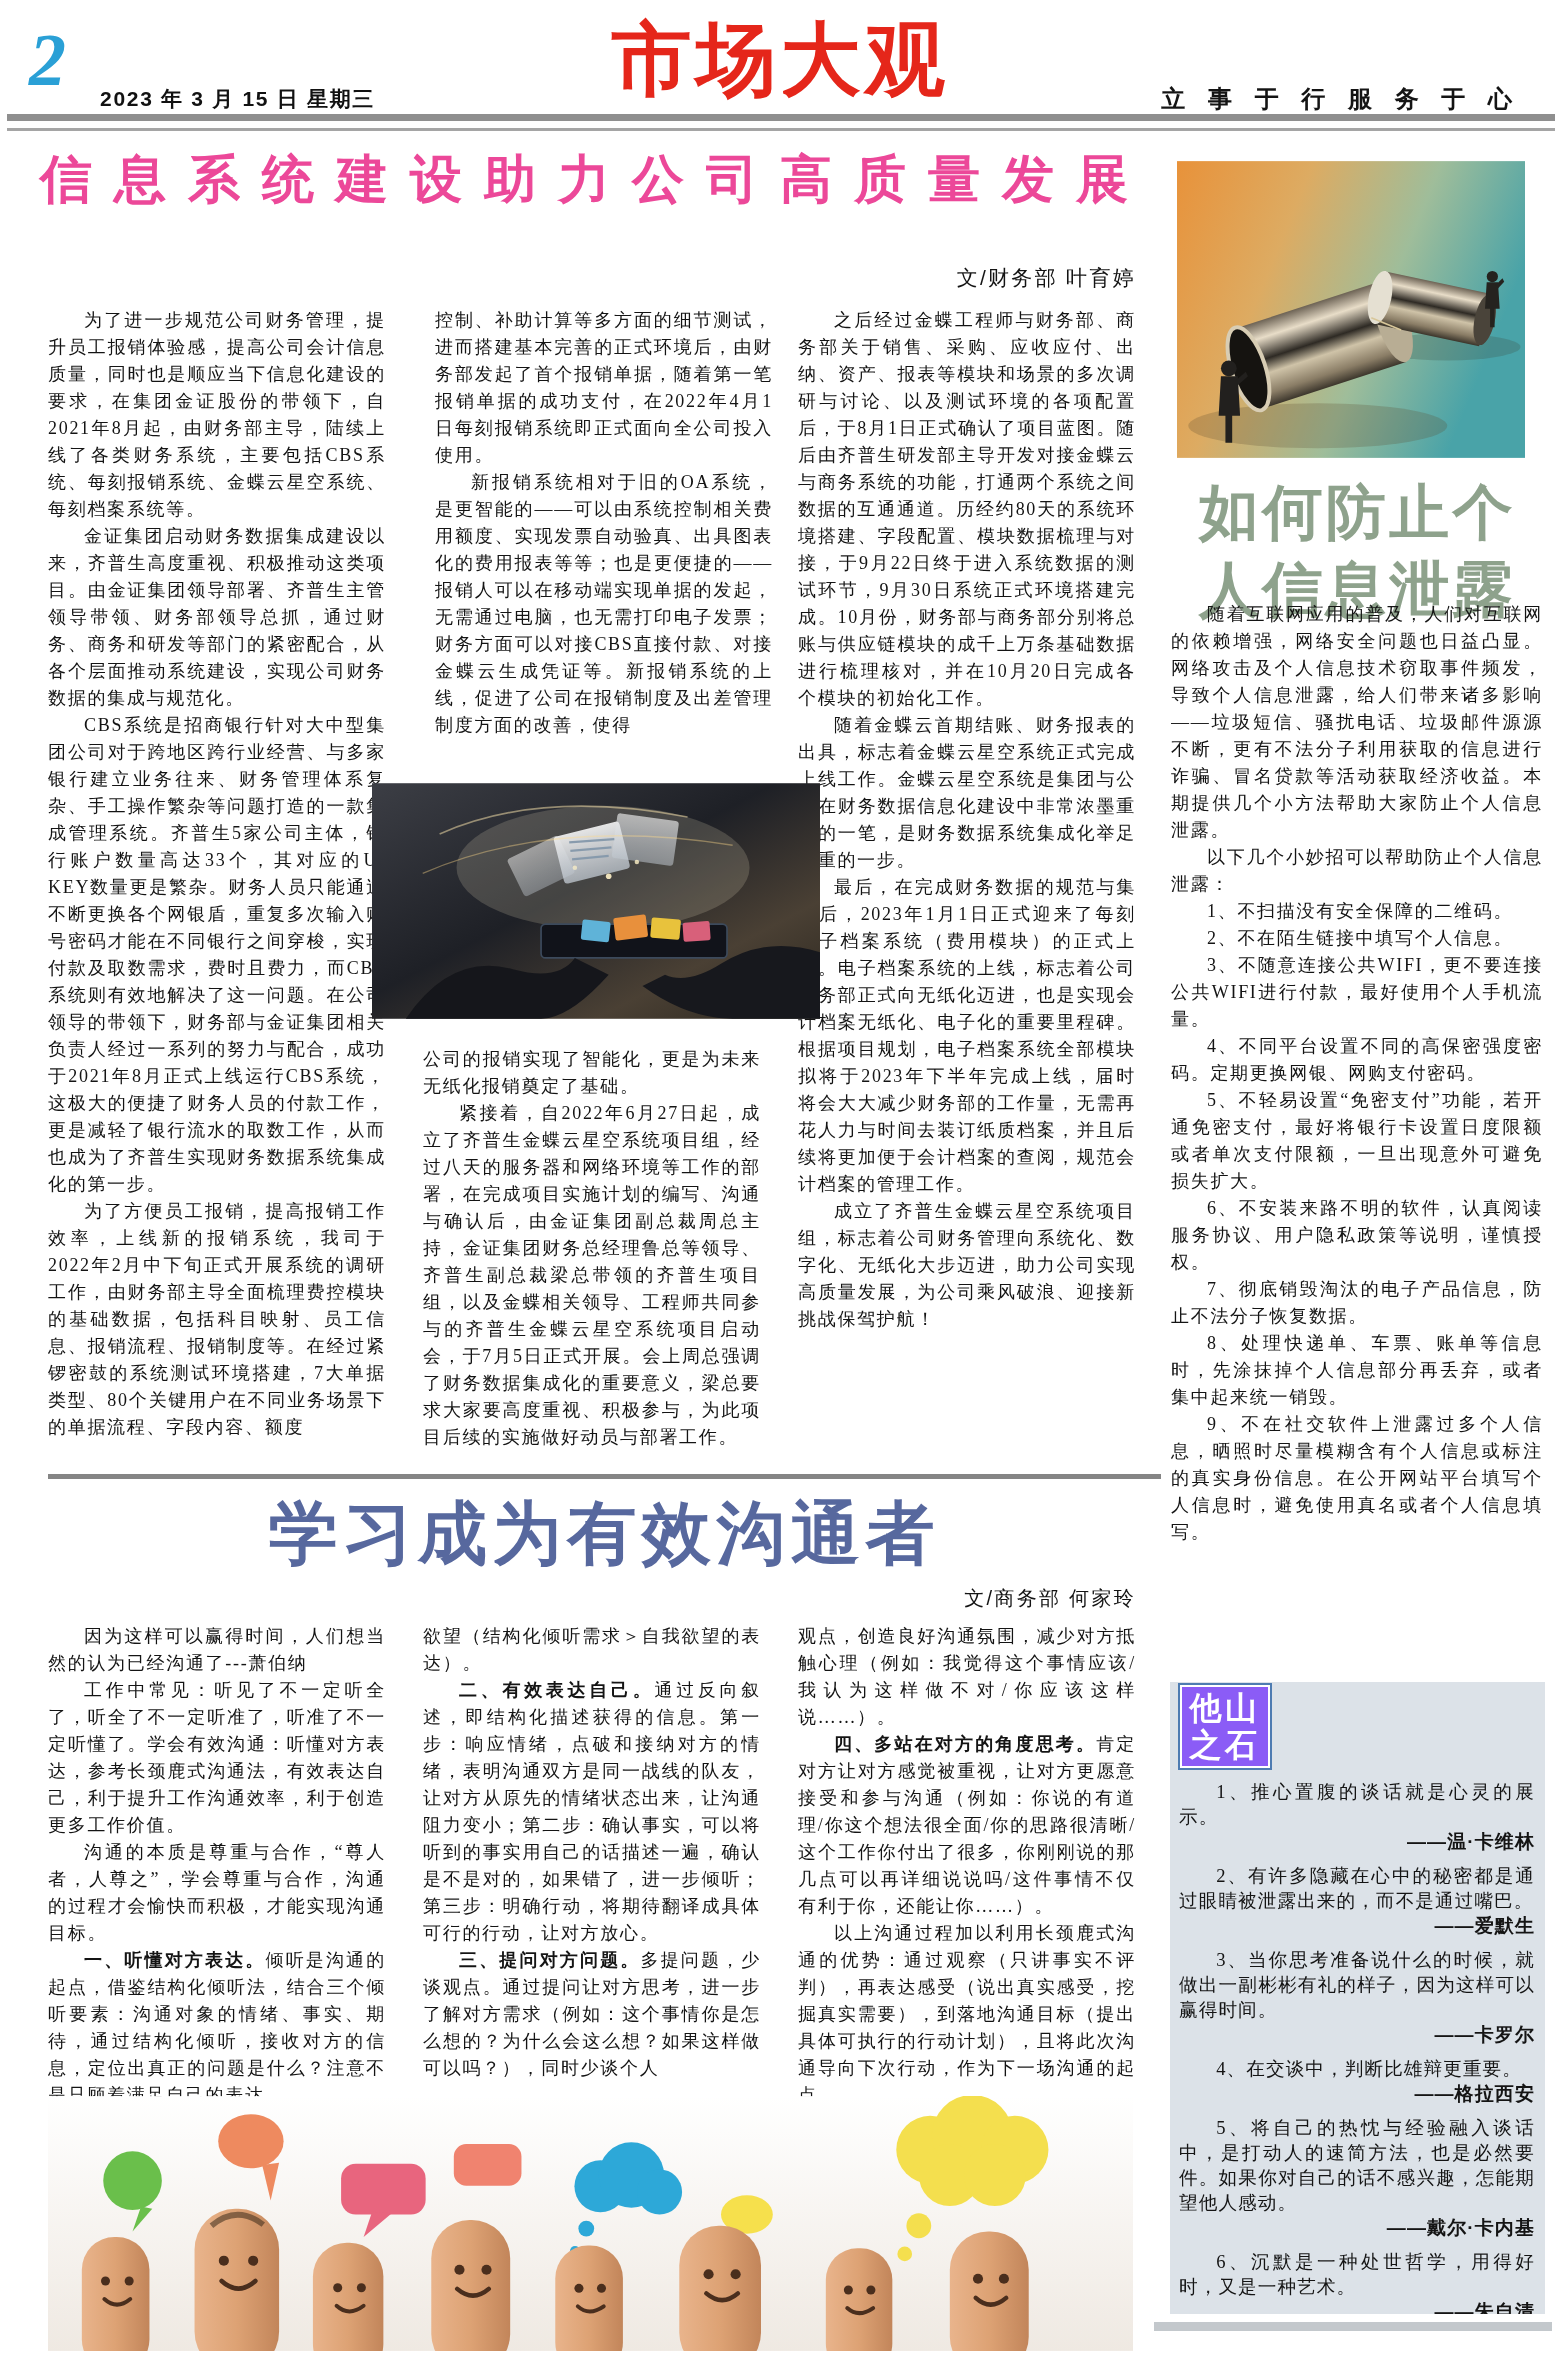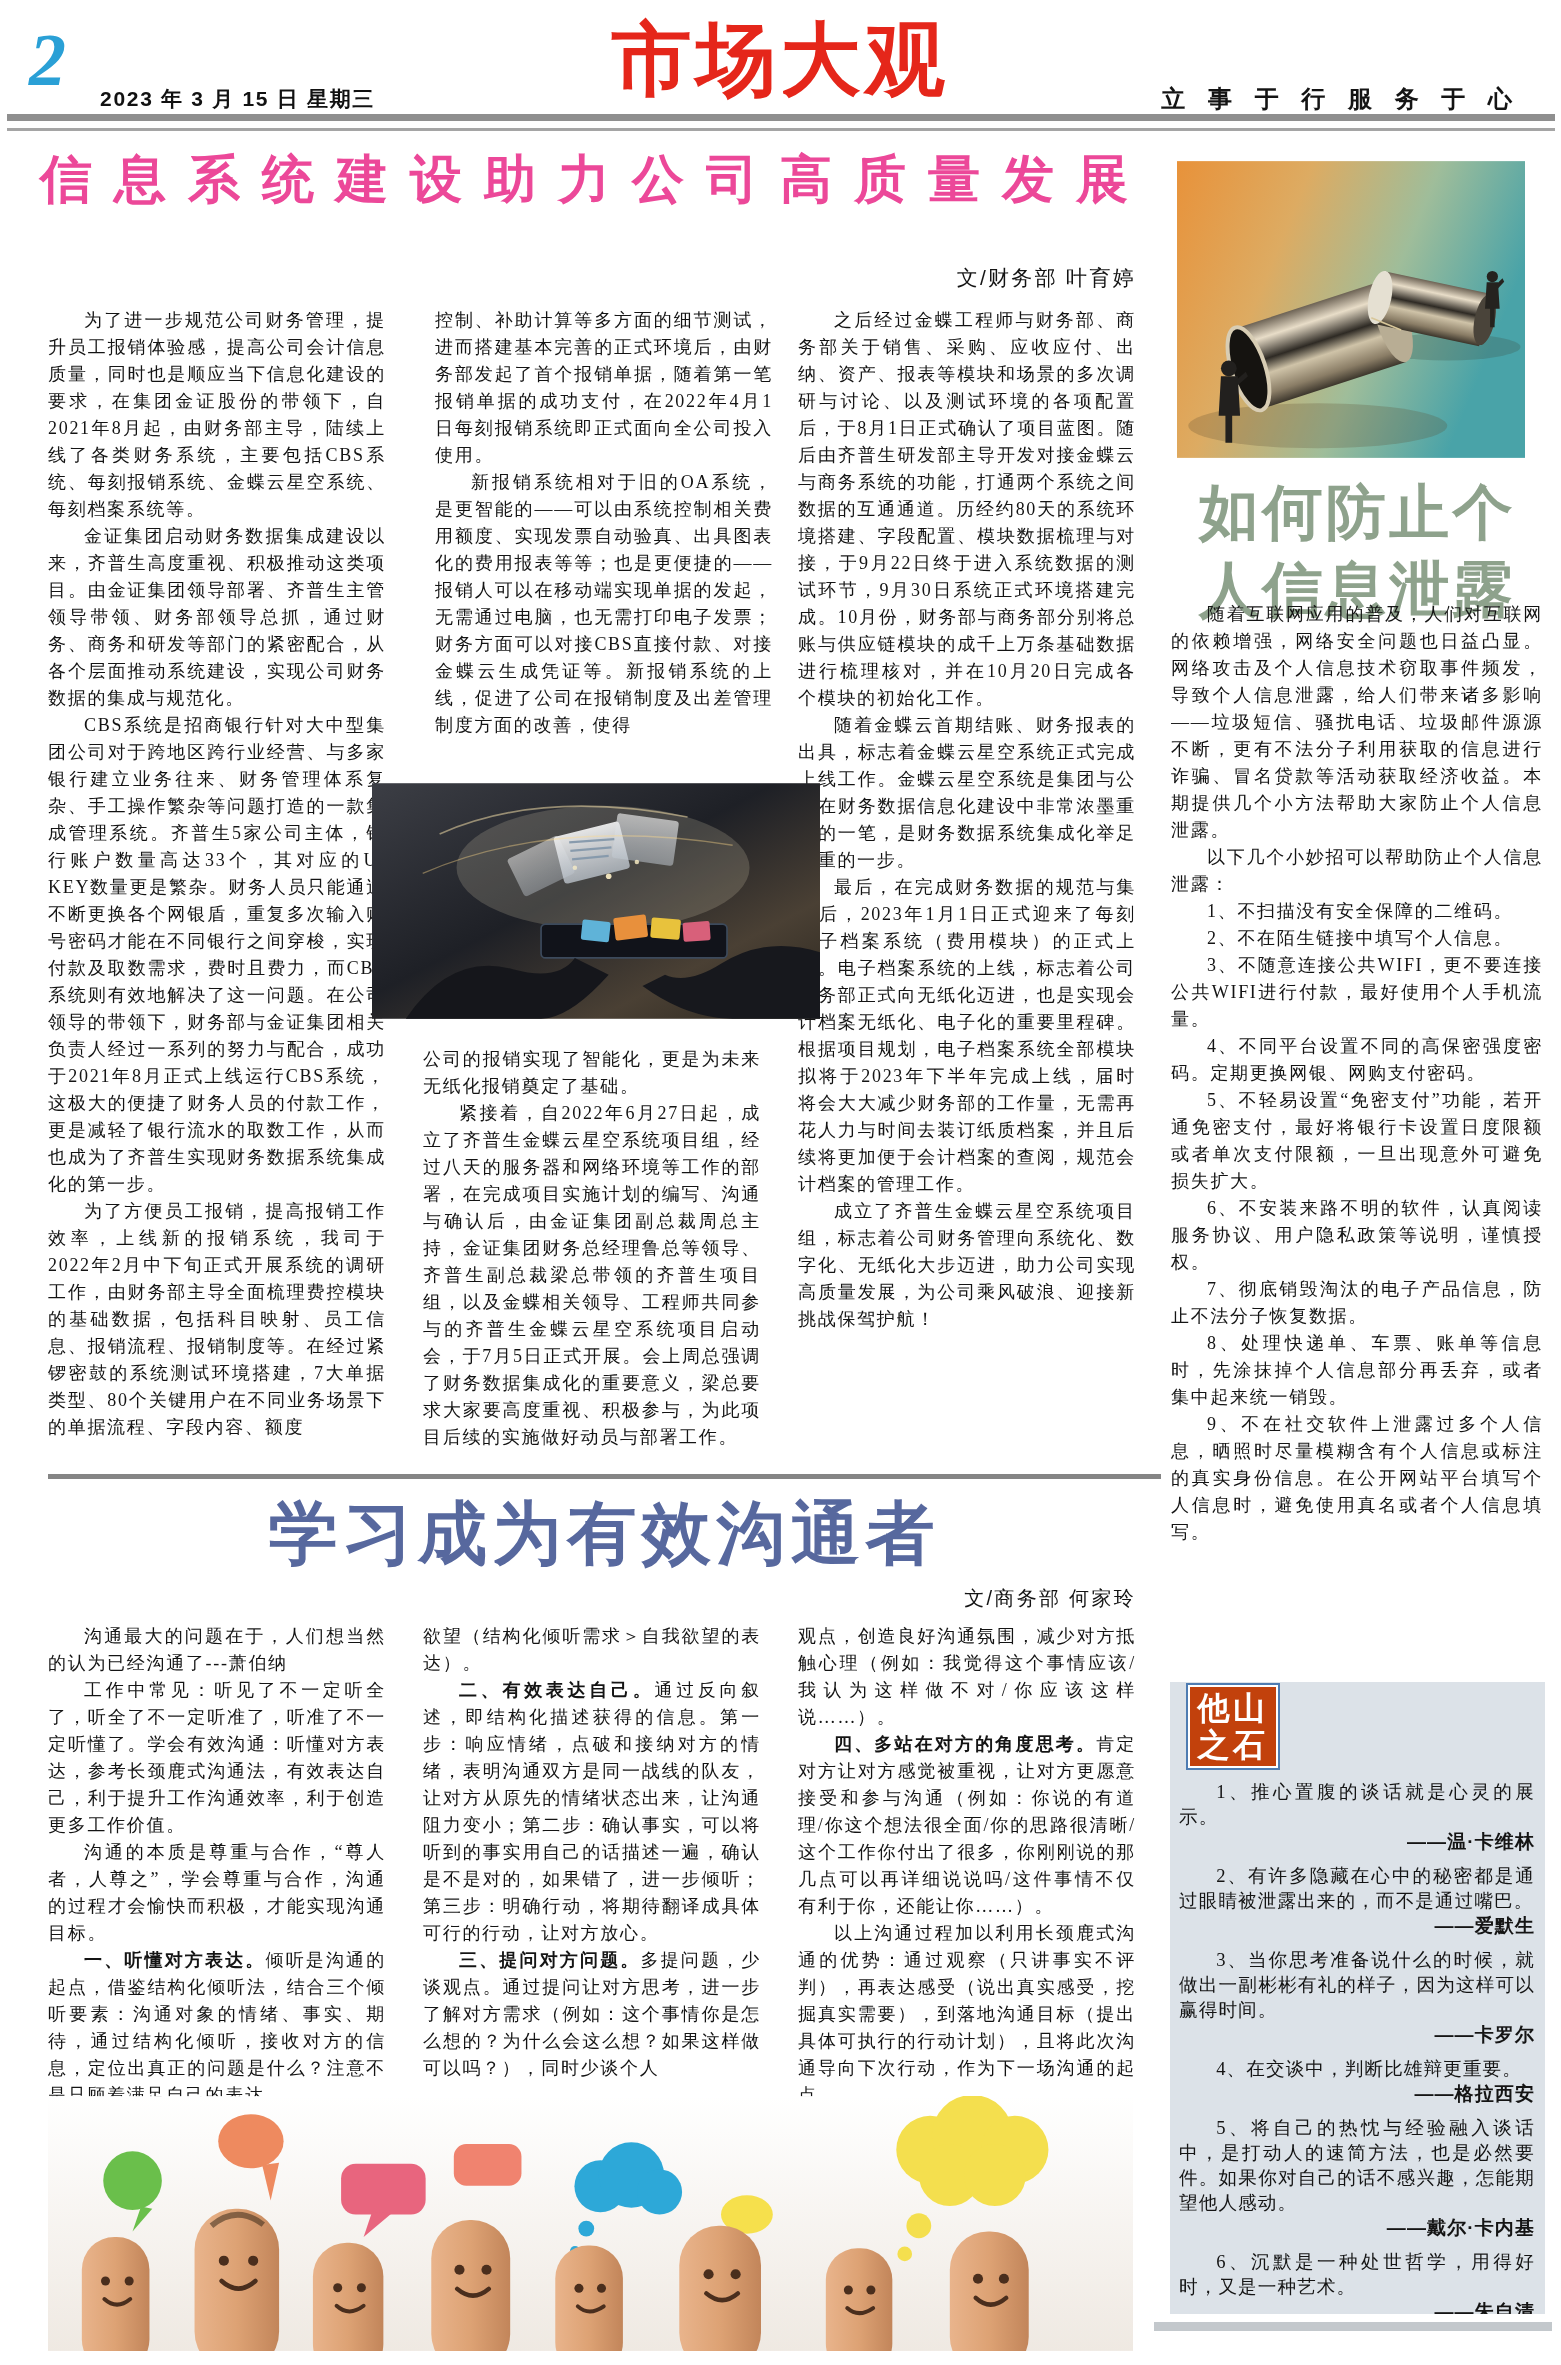--- a/index.html
+++ b/index.html
@@ -52,21 +52,21 @@
   .comm-photo{left:48px;top:2096px;width:1085px;height:255px;overflow:hidden;}
 
   
   .side-photo{left:1177px;top:161px;width:348px;height:297px;overflow:hidden;}
   .side-title{left:1170px;top:475px;width:375px;text-align:center;font-size:60px;font-weight:900;
         color:#8ea28c;letter-spacing:3.4px;line-height:1.28;font-family:"Liberation Sans","DejaVu Sans",sans-serif;}
   .side-text{left:1171px;top:601px;width:372px;height:1037px;overflow:hidden;}
 
   
   .quotes-box{left:1170px;top:1682px;width:375px;height:632px;background:#dce2e8;overflow:hidden;}
-  .q-label{position:absolute;left:16px;top:1.1px;width:94px;height:87px;background:#c2410c;
+  .q-label{position:absolute;left:8px;top:1.1px;width:94px;height:87px;background:#8b5cf6;
         border:2.8px solid #4e7cb2;box-sizing:border-box;}
   .q-label-inner{width:100%;height:100%;border:2.3px solid #ffffff;box-sizing:border-box;
         display:flex;flex-direction:column;align-items:center;justify-content:center;}
   .q-label-inner div{color:#ffffff;font-size:32px;font-weight:900;line-height:1.15;letter-spacing:3.4px;
         font-family:"Liberation Serif","DejaVu Serif",serif;}
   .q-list{position:absolute;left:9px;top:97px;width:356px;}
   .quote{margin-bottom:9px;}
   .q-text{margin:0;text-indent:2em;text-align:justify;font-size:18.6px;line-height:25px;letter-spacing:1.1px;}
   .q-author{text-align:right;font-size:19px;line-height:25px;font-weight:700;letter-spacing:1.1px;
         font-family:"Liberation Sans","DejaVu Sans",sans-serif;}
@@ -151,21 +151,21 @@
       <circle cx="360" cy="150" r="4" fill="#fff2c8" opacity="0.7"></circle>
     </svg>
   </div>
 
   <div class="abs mid-rule"></div>
 
   <div class="abs comm-title">学习成为有效沟通者</div>
   <div class="abs comm-byline">文/商务部  何家玲</div>
 
   <div class="col bodytext ccol1">
-    <p class="para"><span class="lead"></span><span>沟通最大的问题在于，人们想当然的认为已经沟通了---萧伯纳</span></p>
+    <p class="para"><span class="lead"></span><span>因为这样可以赢得时间，人们想当然的认为已经沟通了---萧伯纳</span></p>
     <p class="para"><span class="lead"></span><span>工作中常见：听见了不一定听全了，听全了不一定听准了，听准了不一定听懂了。学会有效沟通：听懂对方表达，参考长颈鹿式沟通法，有效表达自己，利于提升工作沟通效率，利于创造更多工作价值。</span></p>
     <p class="para"><span class="lead"></span><span>沟通的本质是尊重与合作，“尊人者，人尊之”，学会尊重与合作，沟通的过程才会愉快而积极，才能实现沟通目标。</span></p>
     <p class="para"><span class="lead">一、听懂对方表达。</span><span>倾听是沟通的起点，借鉴结构化倾听法，结合三个倾听要素：沟通对象的情绪、事实、期待，通过结构化倾听，接收对方的信息，定位出真正的问题是什么？注意不是只顾着满足自己的表达</span></p>
   </div>
 
   <div class="col bodytext ccol2">
     <p class="para cont"><span class="lead"></span><span>欲望（结构化倾听需求＞自我欲望的表达）。</span></p>
     <p class="para"><span class="lead">二、有效表达自己。</span><span>通过反向叙述，即结构化描述获得的信息。第一步：响应情绪，点破和接纳对方的情绪，表明沟通双方是同一战线的队友，让对方从原先的情绪状态出来，让沟通阻力变小；第二步：确认事实，可以将听到的事实用自己的话描述一遍，确认是不是对的，如果错了，进一步倾听；第三步：明确行动，将期待翻译成具体可行的行动，让对方放心。</span></p>
     <p class="para"><span class="lead">三、提问对方问题。</span><span>多提问题，少谈观点。通过提问让对方思考，进一步了解对方需求（例如：这个事情你是怎么想的？为什么会这么想？如果这样做可以吗？），同时少谈个人</span></p>
   </div>

